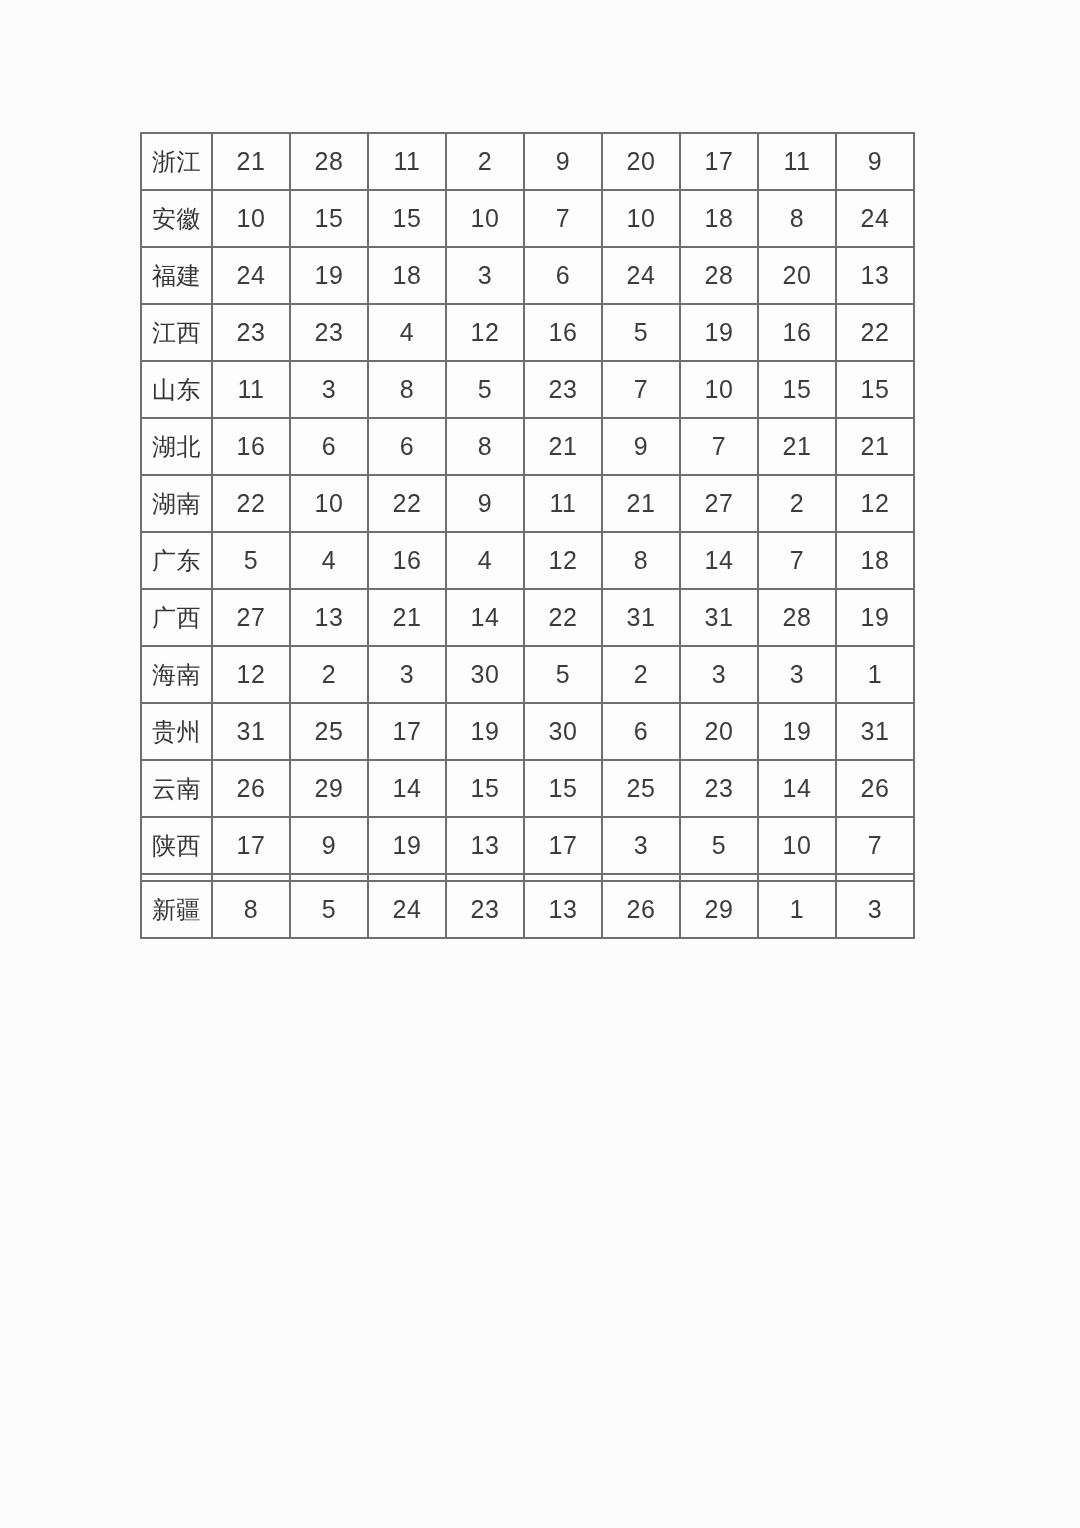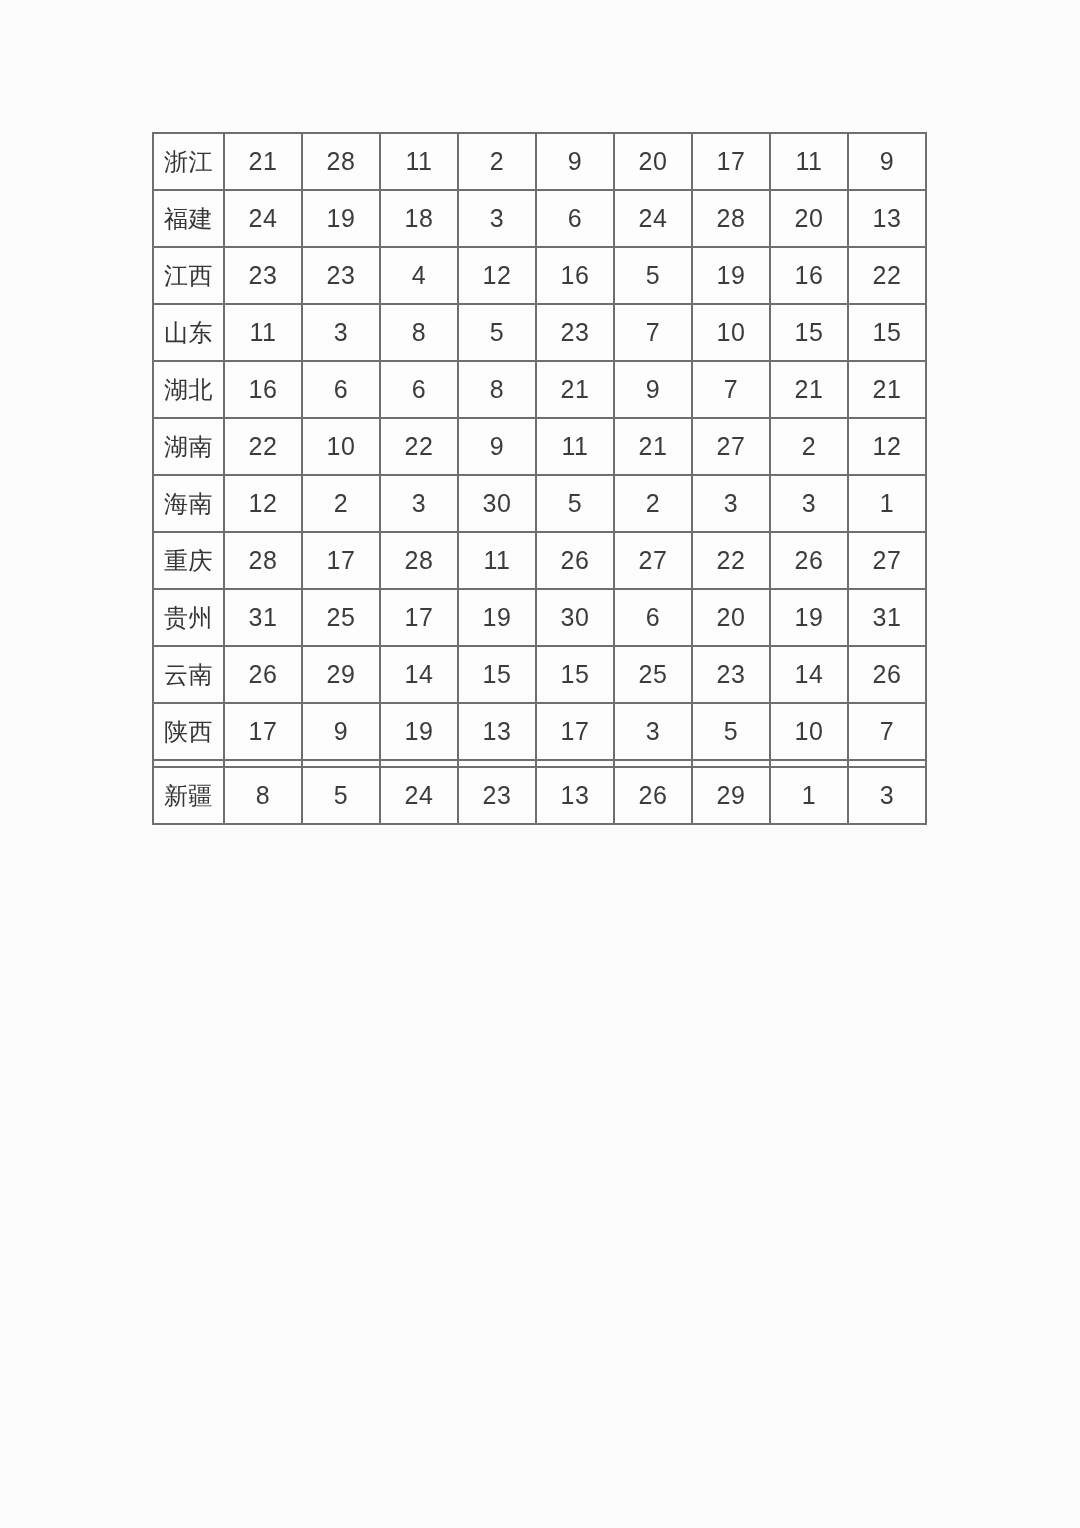--- a/index.html
+++ b/index.html
@@ -14,21 +14,21 @@
     font-family: "Liberation Sans", "DejaVu Sans", sans-serif;
     overflow: hidden;
   }
   .doc-page {
     position: absolute;
     inset: 0;
     background: #fcfcfc;
   }
   table.province-table {
     position: absolute;
-    left: 152px;
+    left: 140px;
     top: 132px;
     border-collapse: collapse;
     table-layout: fixed;
     width: 774px;
   }
   table.province-table col.col-province { width: 71px; }
   table.province-table col.col-value { width: 78px; }
   table.province-table td {
     border: 2px solid #6f6f6f;
     height: 55px;
@@ -73,20 +73,32 @@
           <td>28</td>
           <td>11</td>
           <td>2</td>
           <td>9</td>
           <td>20</td>
           <td>17</td>
           <td>11</td>
           <td>9</td>
         </tr>
         <tr>
+          <td class="province-cell">安徽</td>
+          <td>10</td>
+          <td>15</td>
+          <td>15</td>
+          <td>10</td>
+          <td>7</td>
+          <td>10</td>
+          <td>18</td>
+          <td>8</td>
+          <td>24</td>
+        </tr>
+        <tr>
           <td class="province-cell">福建</td>
           <td>24</td>
           <td>19</td>
           <td>18</td>
           <td>3</td>
           <td>6</td>
           <td>24</td>
           <td>28</td>
           <td>20</td>
           <td>13</td>
@@ -133,42 +145,54 @@
           <td>10</td>
           <td>22</td>
           <td>9</td>
           <td>11</td>
           <td>21</td>
           <td>27</td>
           <td>2</td>
           <td>12</td>
         </tr>
         <tr>
+          <td class="province-cell">广东</td>
+          <td>5</td>
+          <td>4</td>
+          <td>16</td>
+          <td>4</td>
+          <td>12</td>
+          <td>8</td>
+          <td>14</td>
+          <td>7</td>
+          <td>18</td>
+        </tr>
+        <tr>
+          <td class="province-cell">广西</td>
+          <td>27</td>
+          <td>13</td>
+          <td>21</td>
+          <td>14</td>
+          <td>22</td>
+          <td>31</td>
+          <td>31</td>
+          <td>28</td>
+          <td>19</td>
+        </tr>
+        <tr>
           <td class="province-cell">海南</td>
           <td>12</td>
           <td>2</td>
           <td>3</td>
           <td>30</td>
           <td>5</td>
           <td>2</td>
           <td>3</td>
           <td>3</td>
           <td>1</td>
-        </tr>
-        <tr>
-          <td class="province-cell">重庆</td>
-          <td>28</td>
-          <td>17</td>
-          <td>28</td>
-          <td>11</td>
-          <td>26</td>
-          <td>27</td>
-          <td>22</td>
-          <td>26</td>
-          <td>27</td>
         </tr>
         <tr>
           <td class="province-cell">贵州</td>
           <td>31</td>
           <td>25</td>
           <td>17</td>
           <td>19</td>
           <td>30</td>
           <td>6</td>
           <td>20</td>

